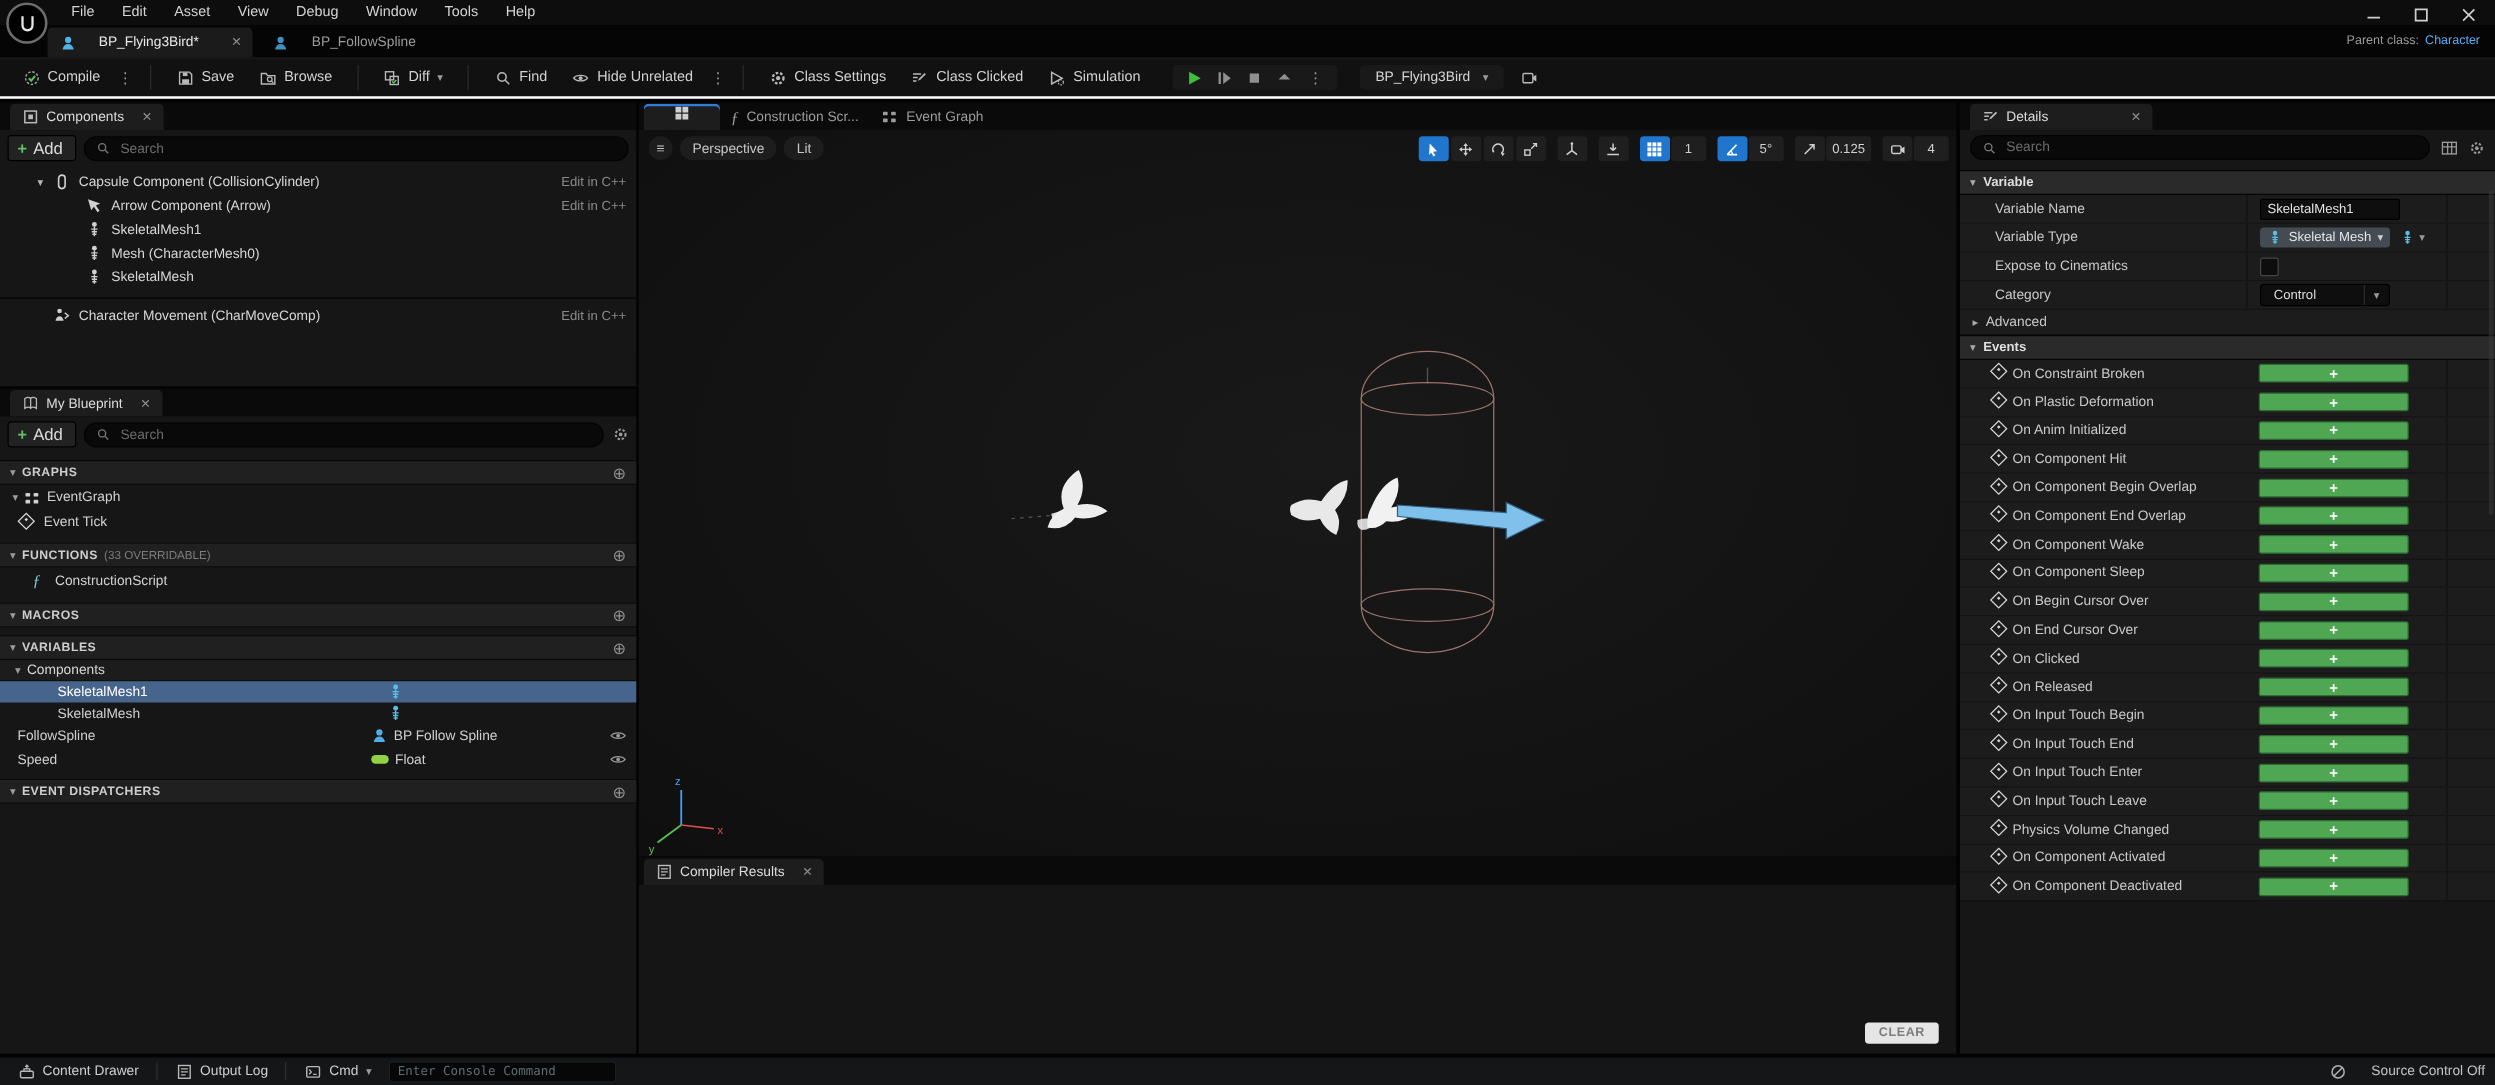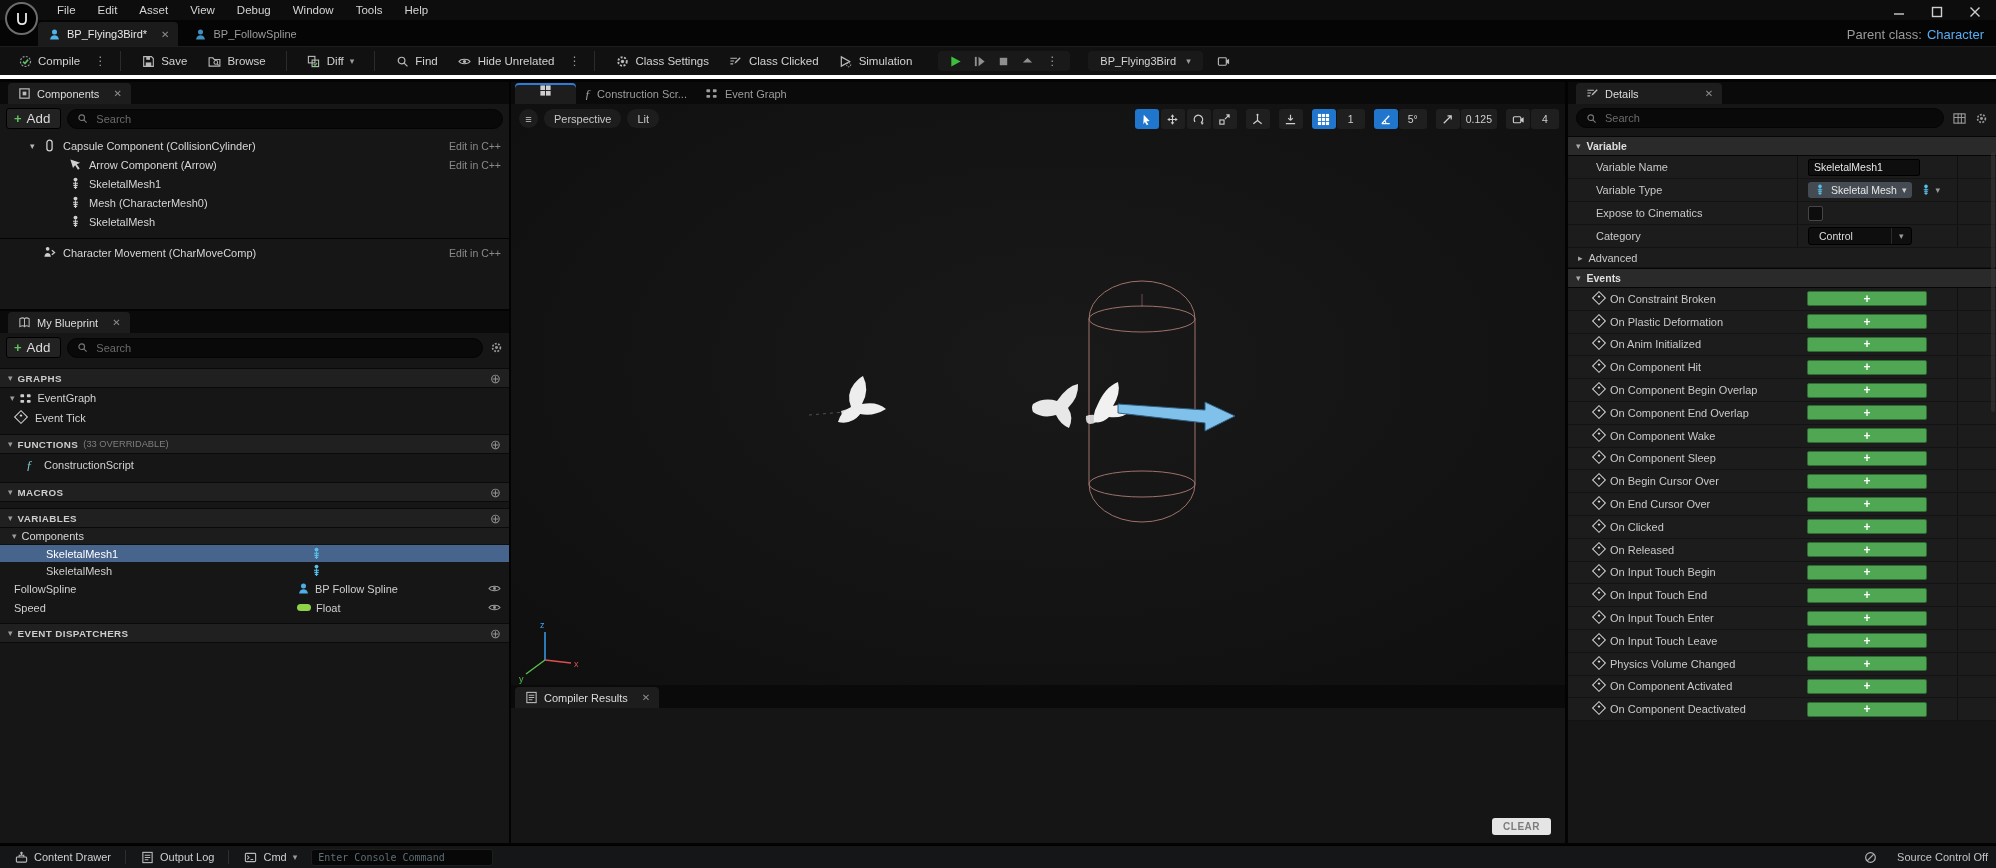--- a/index.html
+++ b/index.html
@@ -13,29 +13,29 @@
 
   
   #menubar{left:0;top:0;width:1996px;height:20px;background:#0d0d0e;display:flex;align-items:center;padding-left:46px;box-sizing:border-box;}
   .menu-item{padding:2px 11px;color:#d4d4d4;font-size:11.5px;cursor:default;}
   #logo{left:5px;top:2px;width:33px;height:33px;border-radius:50%;background:#000;border:2px solid #6d6d6d;box-sizing:border-box;display:flex;align-items:center;justify-content:center;z-index:5;}
   #winctl{right:10px;top:5px;display:flex;gap:16px;align-items:center;z-index:5;}
   .wbtn{width:22px;height:14px;display:flex;align-items:center;justify-content:center;color:#cfcfcf;}
 
   
   #assettabs{left:0;top:20px;width:1996px;height:26px;background:#050505;display:flex;align-items:flex-end;padding-left:38px;box-sizing:border-box;}
-  .atab{display:flex;align-items:center;gap:6px;height:24px;padding:0 9px;border-top-left-radius:4px;border-top-right-radius:4px;}
+  .atab{display:flex;align-items:center;gap:18px;height:24px;padding:0 9px;border-top-left-radius:4px;border-top-right-radius:4px;}
   .atab.active{background:#1b1b1b;color:#e8e8e8;}
   .atab.inactive{color:#9c9c9c;}
   .tab-x{color:#8e8e8e;font-size:10px;margin-left:8px;}
-  #parentclass{right:12px;top:27px;font-size:13px;color:#9a9a9a;}
+  #parentclass{right:12px;top:27px;font-size:10px;color:#9a9a9a;}
   #parentclass a{color:#58aef5;text-decoration:none;margin-left:5px;}
 
   
-  #toolbar{left:0;top:46px;width:1996px;height:33px;background:#111112;border-top:1px solid #1d1d1d;border-bottom:4px solid #ffffff;display:flex;align-items:center;padding:0 10px;box-sizing:border-box;gap:4px;}
+  #toolbar{left:0;top:46px;width:1996px;height:33px;background:#111112;border-top:1px solid #1d1d1d;border-bottom:2px solid #ffffff;display:flex;align-items:center;padding:0 10px;box-sizing:border-box;gap:4px;}
   .tbtn{display:flex;align-items:center;gap:6px;padding:4px 8px;color:#d2d2d2;border-radius:3px;font-size:11.5px;}
   .tsep{width:1px;height:20px;background:#2b2b2b;margin:0 8px;}
   .kebab{color:#9a9a9a;font-size:12px;padding:0 2px;}
   .chev{color:#9a9a9a;font-size:9px;}
   #playgroup{display:flex;align-items:center;gap:10px;background:#191919;border-radius:4px;padding:3px 10px;margin-left:14px;}
   #dbgobj{display:flex;align-items:center;gap:10px;background:#191919;border-radius:4px;padding:4px 12px;margin-left:14px;color:#d6d6d6;}
 
   
   .strip{position:absolute;left:0;top:0;right:0;height:22px;background:#0a0a0a;display:flex;align-items:flex-end;padding-left:8px;}
   .ptab{display:flex;align-items:center;gap:6px;height:21px;padding:0 9px;background:#1d1d1d;border-top-left-radius:4px;border-top-right-radius:4px;color:#dcdcdc;}

